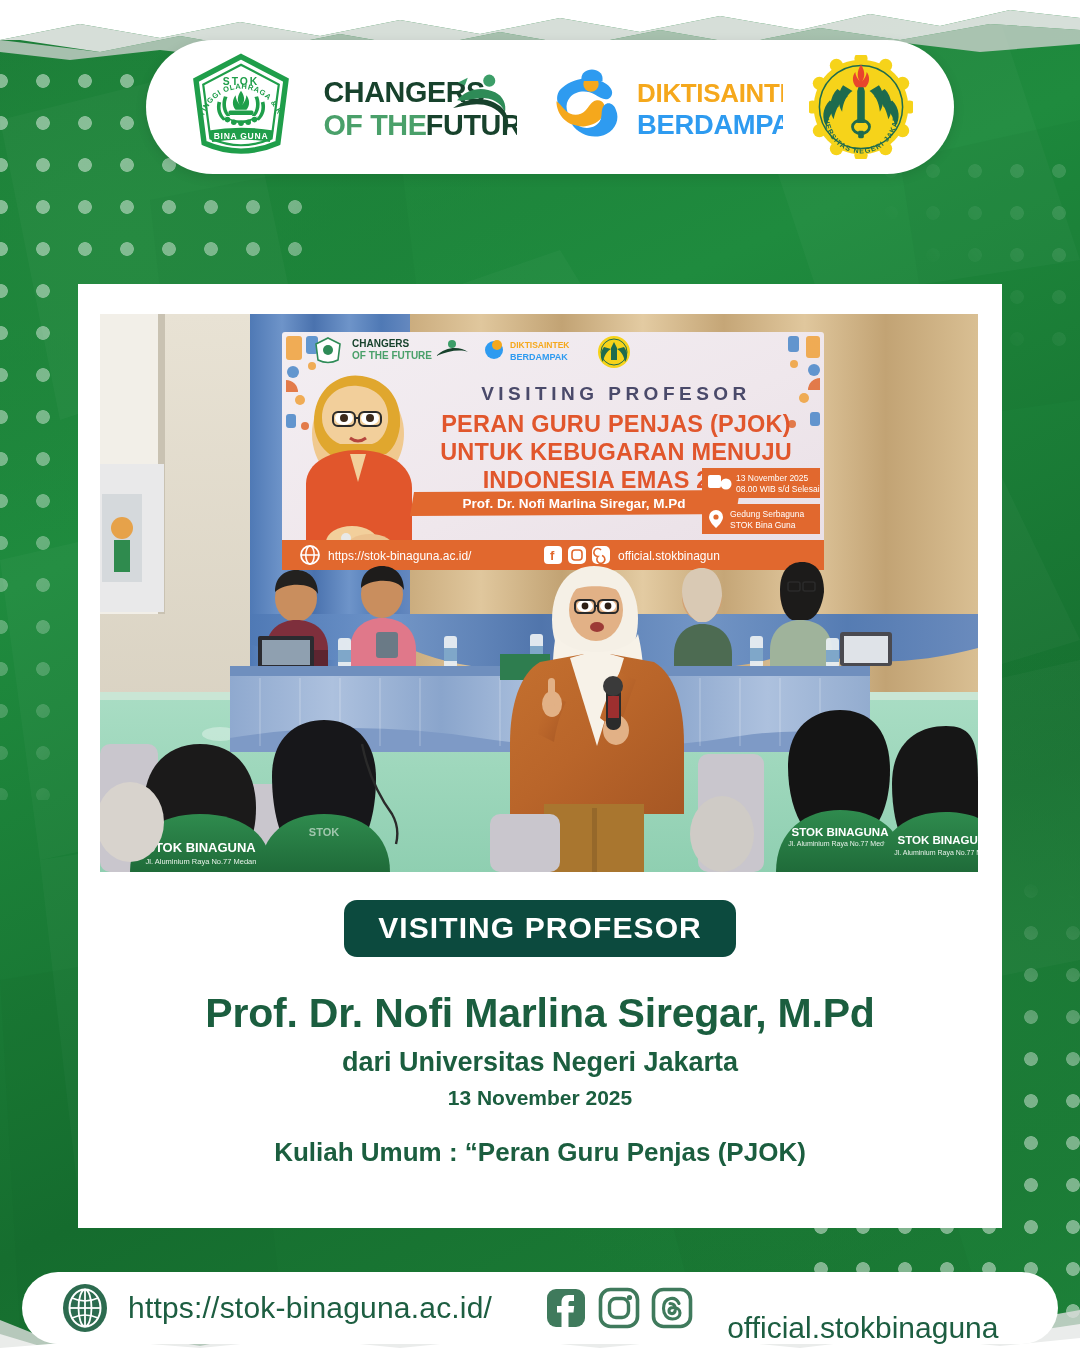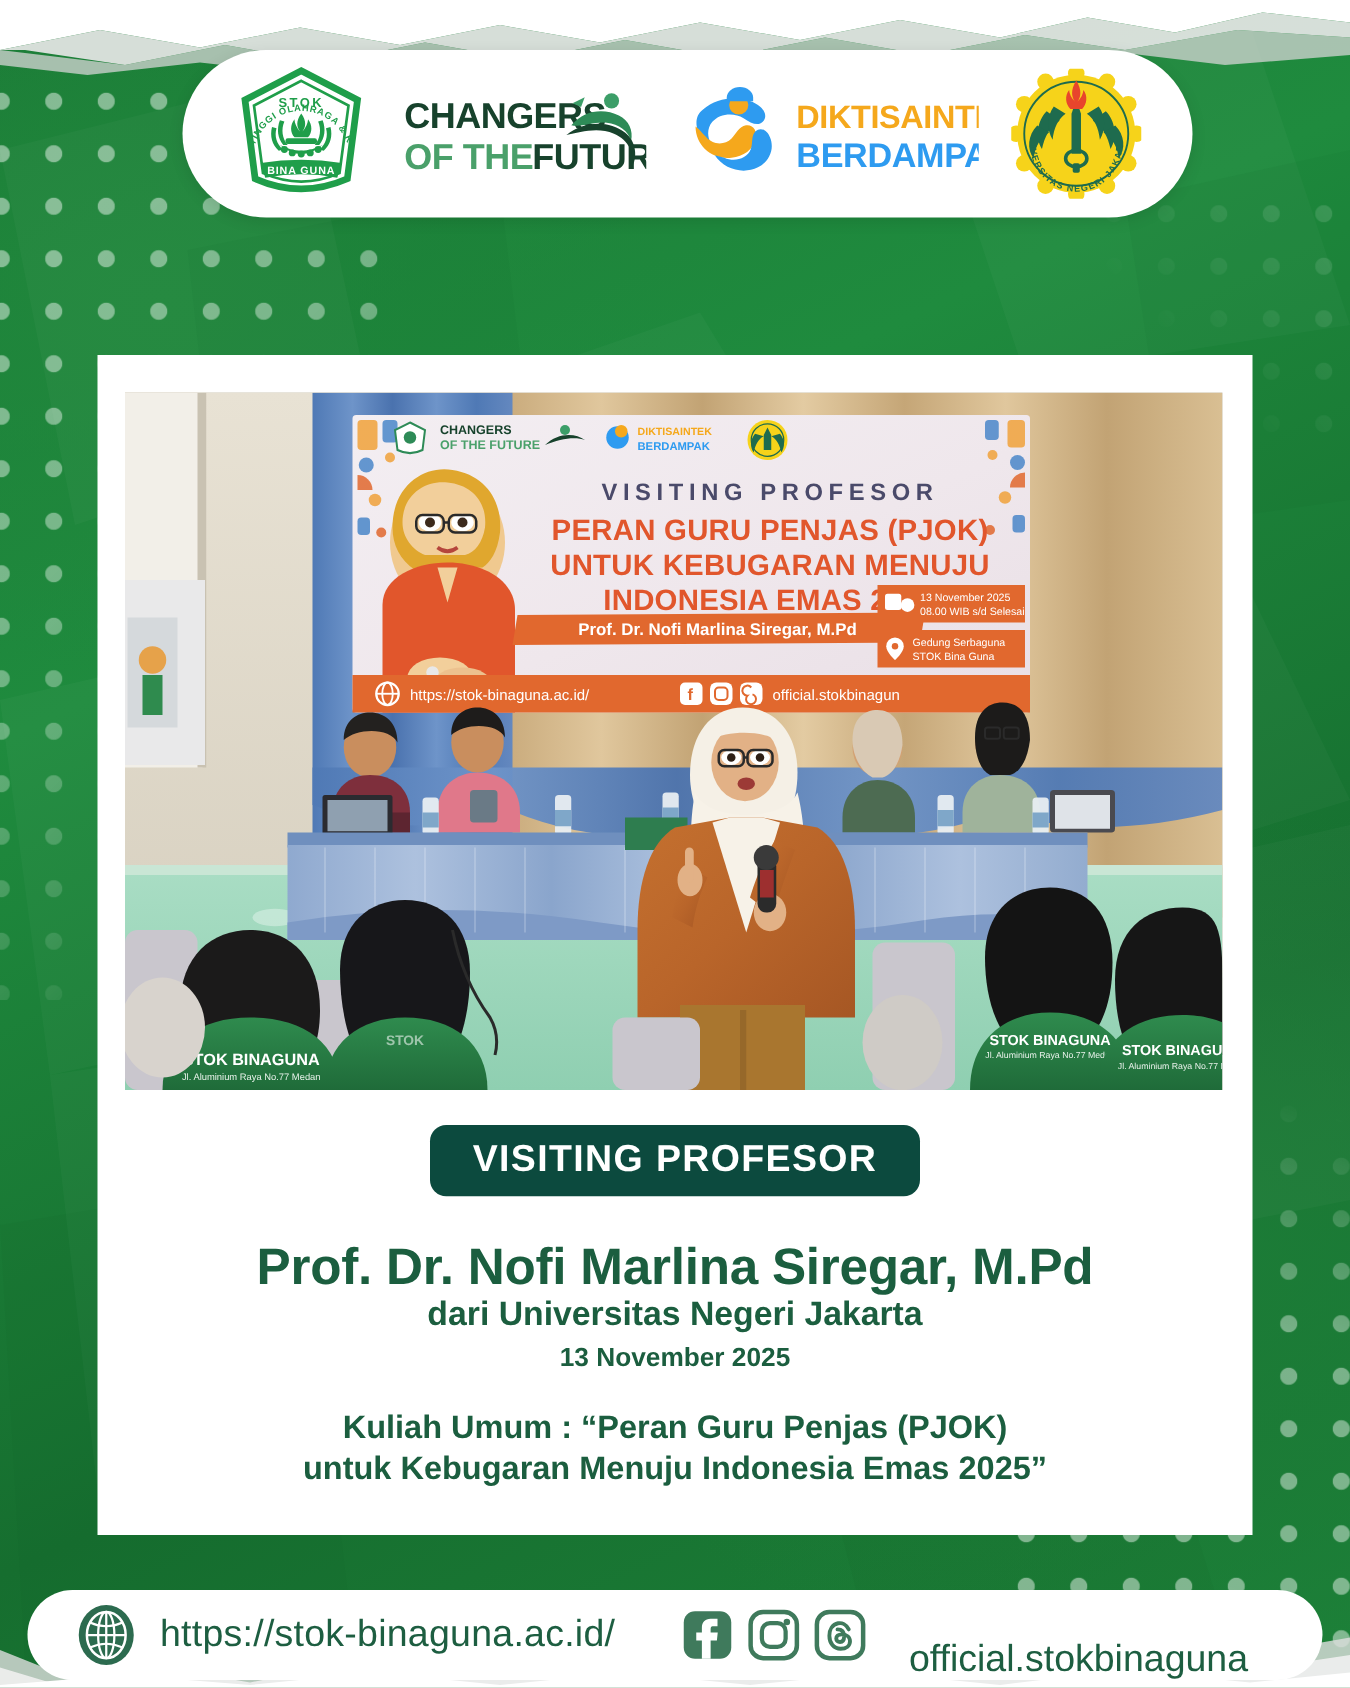--- a/index.html
+++ b/index.html
@@ -110,20 +110,21 @@
   }
   .name {
     margin-top:34px;
     color:#1b5e3f;
     font-size:41px;
     font-weight:bold;
     letter-spacing:-.2px;
     line-height:1.1;
   }
   .affil {
+    margin-top:11px;
     color:#1b5e3f;
     font-size:27px;
     font-weight:bold;
     line-height:1.15;
   }
   .date {
     margin-top:8px;
     color:#1b5e3f;
     font-size:21px;
     font-weight:bold;
@@ -638,21 +639,20 @@
     </svg>
   </div>
 
   <div class="textblock">
     <div class="badge">VISITING PROFESOR</div>
     <div class="name">Prof. Dr. Nofi Marlina Siregar, M.Pd</div>
     <div class="affil">dari Universitas Negeri Jakarta</div>
     <div class="date">13 November 2025</div>
     <div class="topic">
       <div>Kuliah Umum :  “Peran Guru Penjas (PJOK)</div>
-      <div>untuk Kebugaran Menuju Indonesia Emas 2025”</div>
     </div>
   </div>
 
   <div class="footerbar">
     <span class="globe-ico">
       <svg viewBox="0 0 50 50">
         <ellipse cx="25" cy="25" rx="22" ry="24" fill="#2c6b4f"></ellipse>
         <ellipse cx="25" cy="25" rx="15.5" ry="18.5" fill="none" stroke="#ffffff" stroke-width="2"></ellipse>
         <ellipse cx="25" cy="25" rx="6.5" ry="18.5" fill="none" stroke="#ffffff" stroke-width="1.8"></ellipse>
         <line x1="9.5" y1="25" x2="40.5" y2="25" stroke="#ffffff" stroke-width="1.8"></line>

